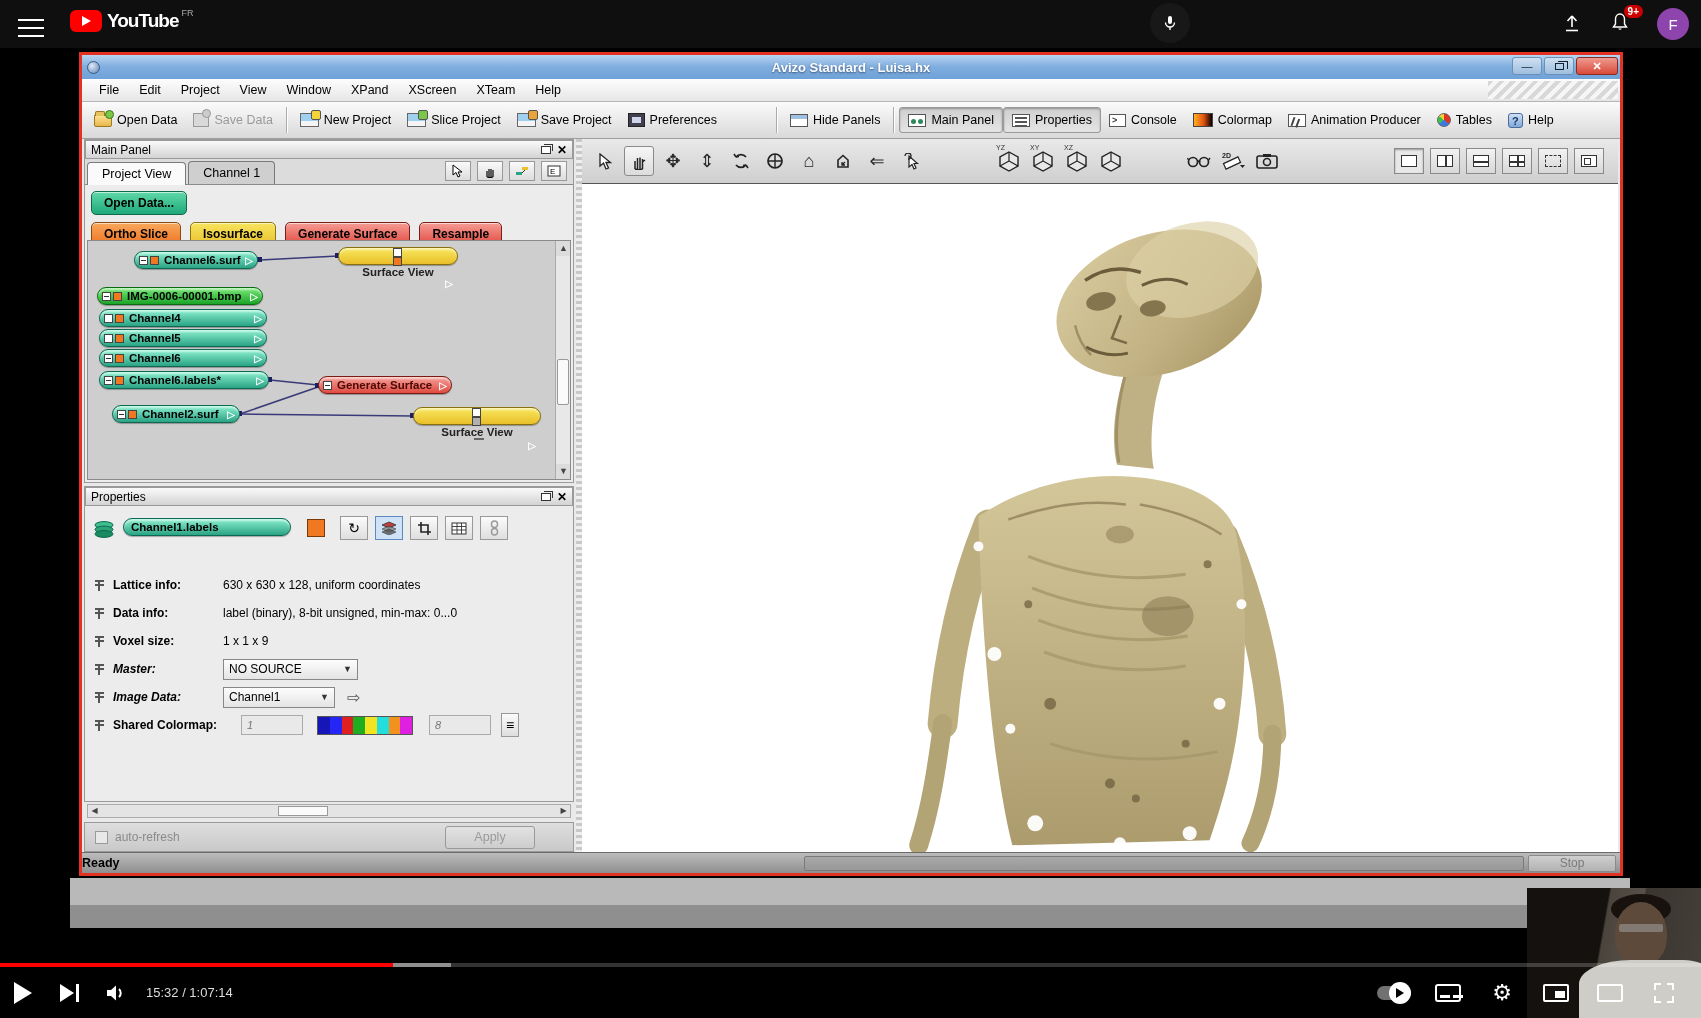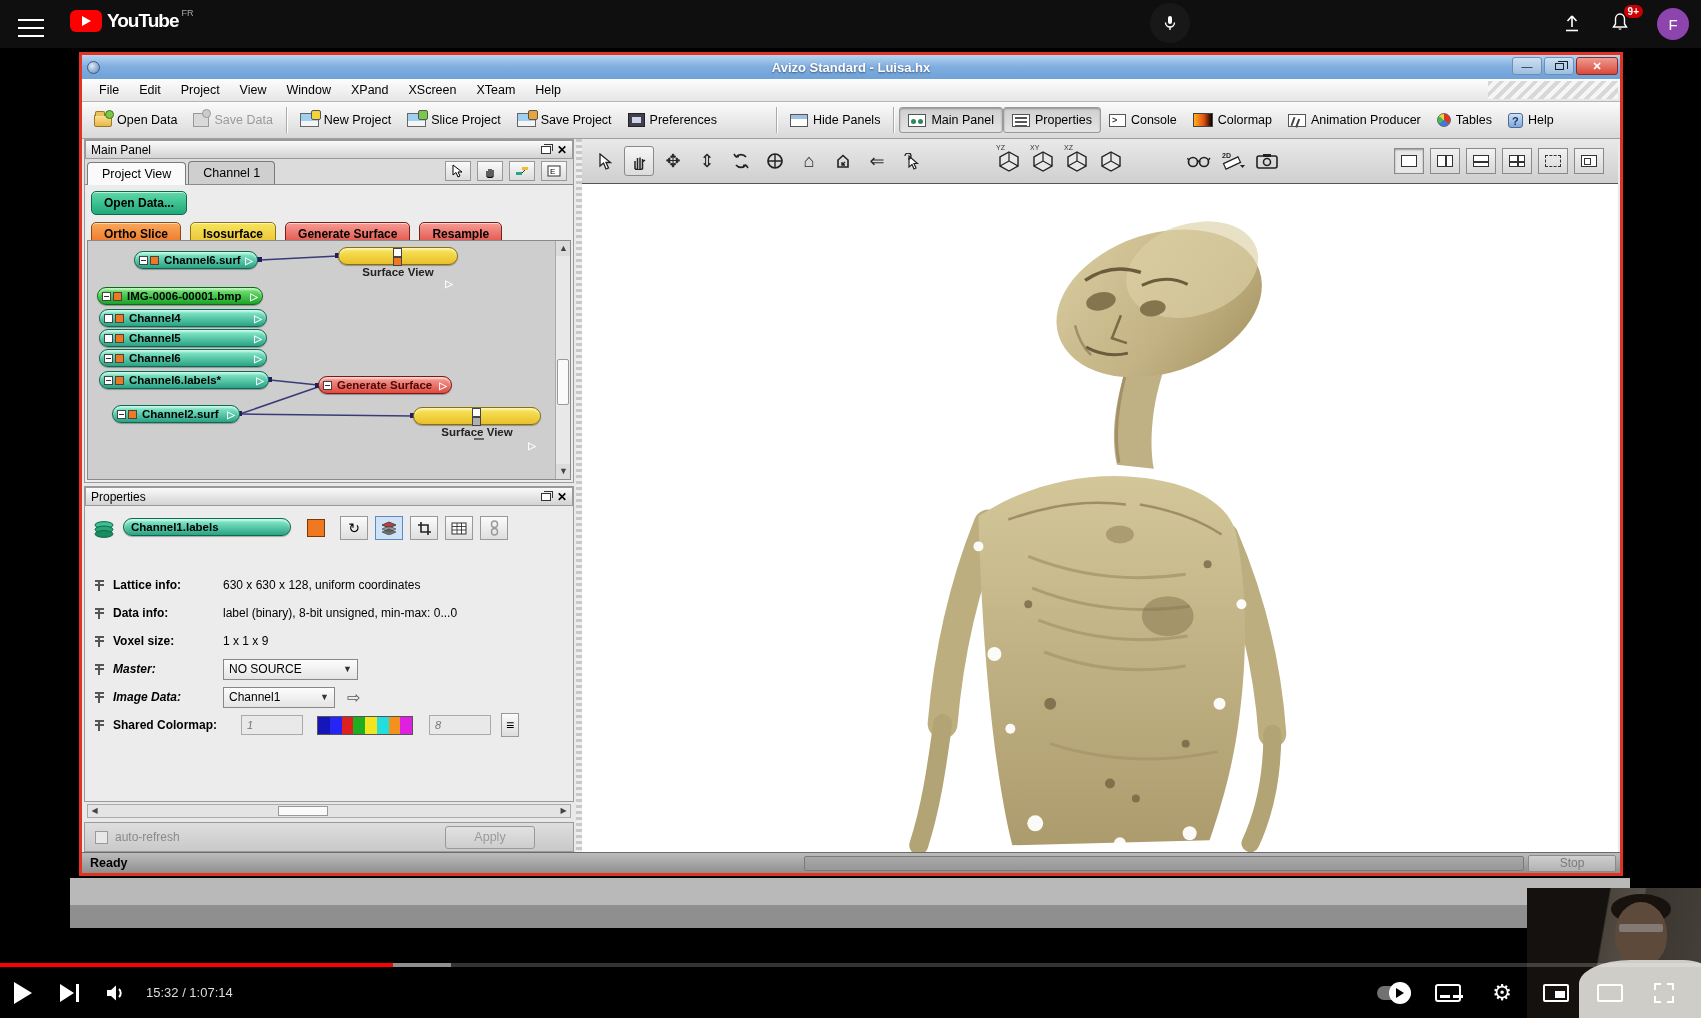--- a/index.html
+++ b/index.html
@@ -204,21 +204,21 @@
   .lay-glyph.v2:after { content:""; position:absolute; left:50%; top:0; width:1.5px; height:100%; background:#333; }
   .lay-glyph.h2:after { content:""; position:absolute; top:50%; left:0; height:1.5px; width:100%; background:#333; }
   .lay-glyph.q4:before { content:""; position:absolute; left:50%; top:0; width:1.5px; height:100%; background:#333; }
   .lay-glyph.q4:after { content:""; position:absolute; top:50%; left:0; height:1.5px; width:100%; background:#333; }
   .lay-glyph.fs { border-style:dashed; background:transparent; }
   .lay-glyph.mix:after { content:""; position:absolute; left:2px; top:2px; width:5px; height:5px; border:1px solid #333; }
   .vp-canvas { position:absolute; left:6px; top:44px; right:0; bottom:0; background:#fff; border-top:1px solid #555; }
 
   
   .statusbar { position:absolute; left:0; bottom:0; width:100%; height:21px; background:linear-gradient(#bcbcbc,#8f8f8f); border-top:1px solid #6a6a6a; display:flex; align-items:center; font-size:12.5px; font-weight:bold; }
-  .status-left { padding-left:8px; width:718px; }
+  .status-left { padding-left:0; width:718px; }
   .status-mid { flex:1; height:15px; margin:0 4px; background:linear-gradient(#a8a8a8,#989898); border:1px solid #7a7a7a; border-radius:2px; }
   .stop-btn { width:88px; height:17px; margin-right:4px; background:linear-gradient(#cfcfcf,#b2b2b2); border:1px solid #8a8a8a; border-radius:2px; color:#7a7a7a; font-weight:normal; font-size:12px; display:flex; align-items:center; justify-content:center; }
 </style>
 </head>
 <body>
 
 <div class="stage">
 
   <div class="yt-topbar">
     <div class="yt-burger">

